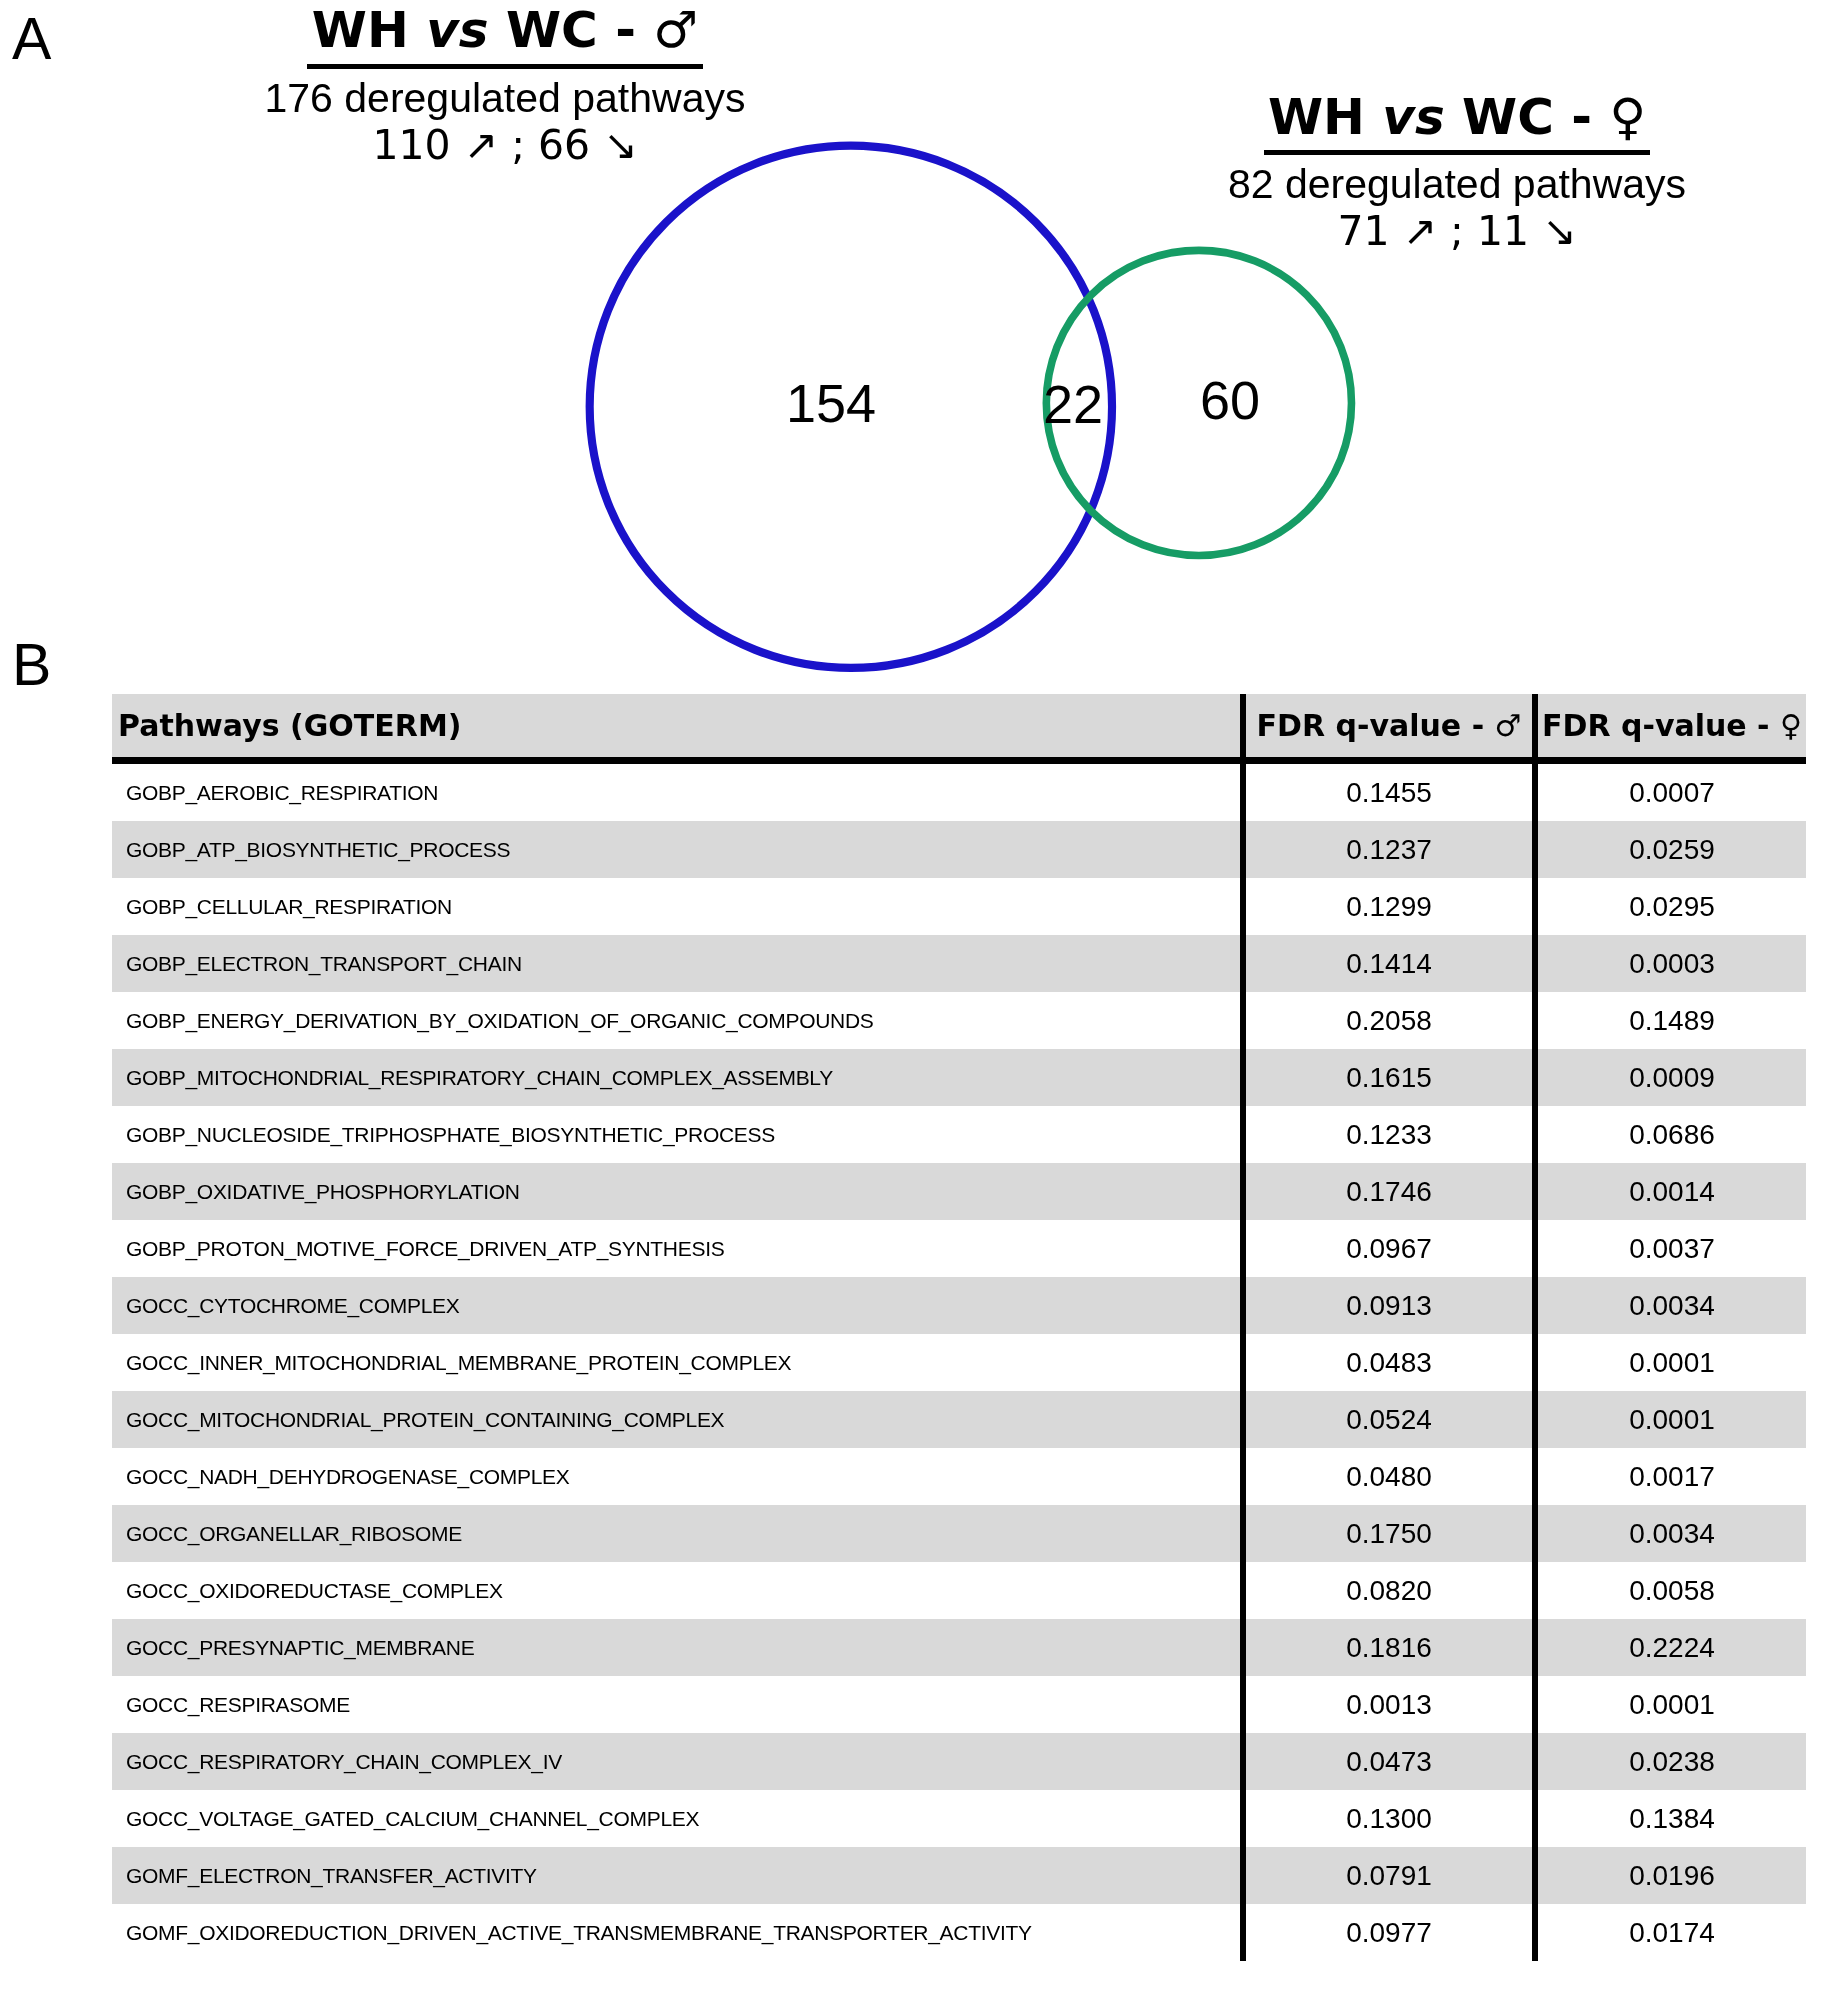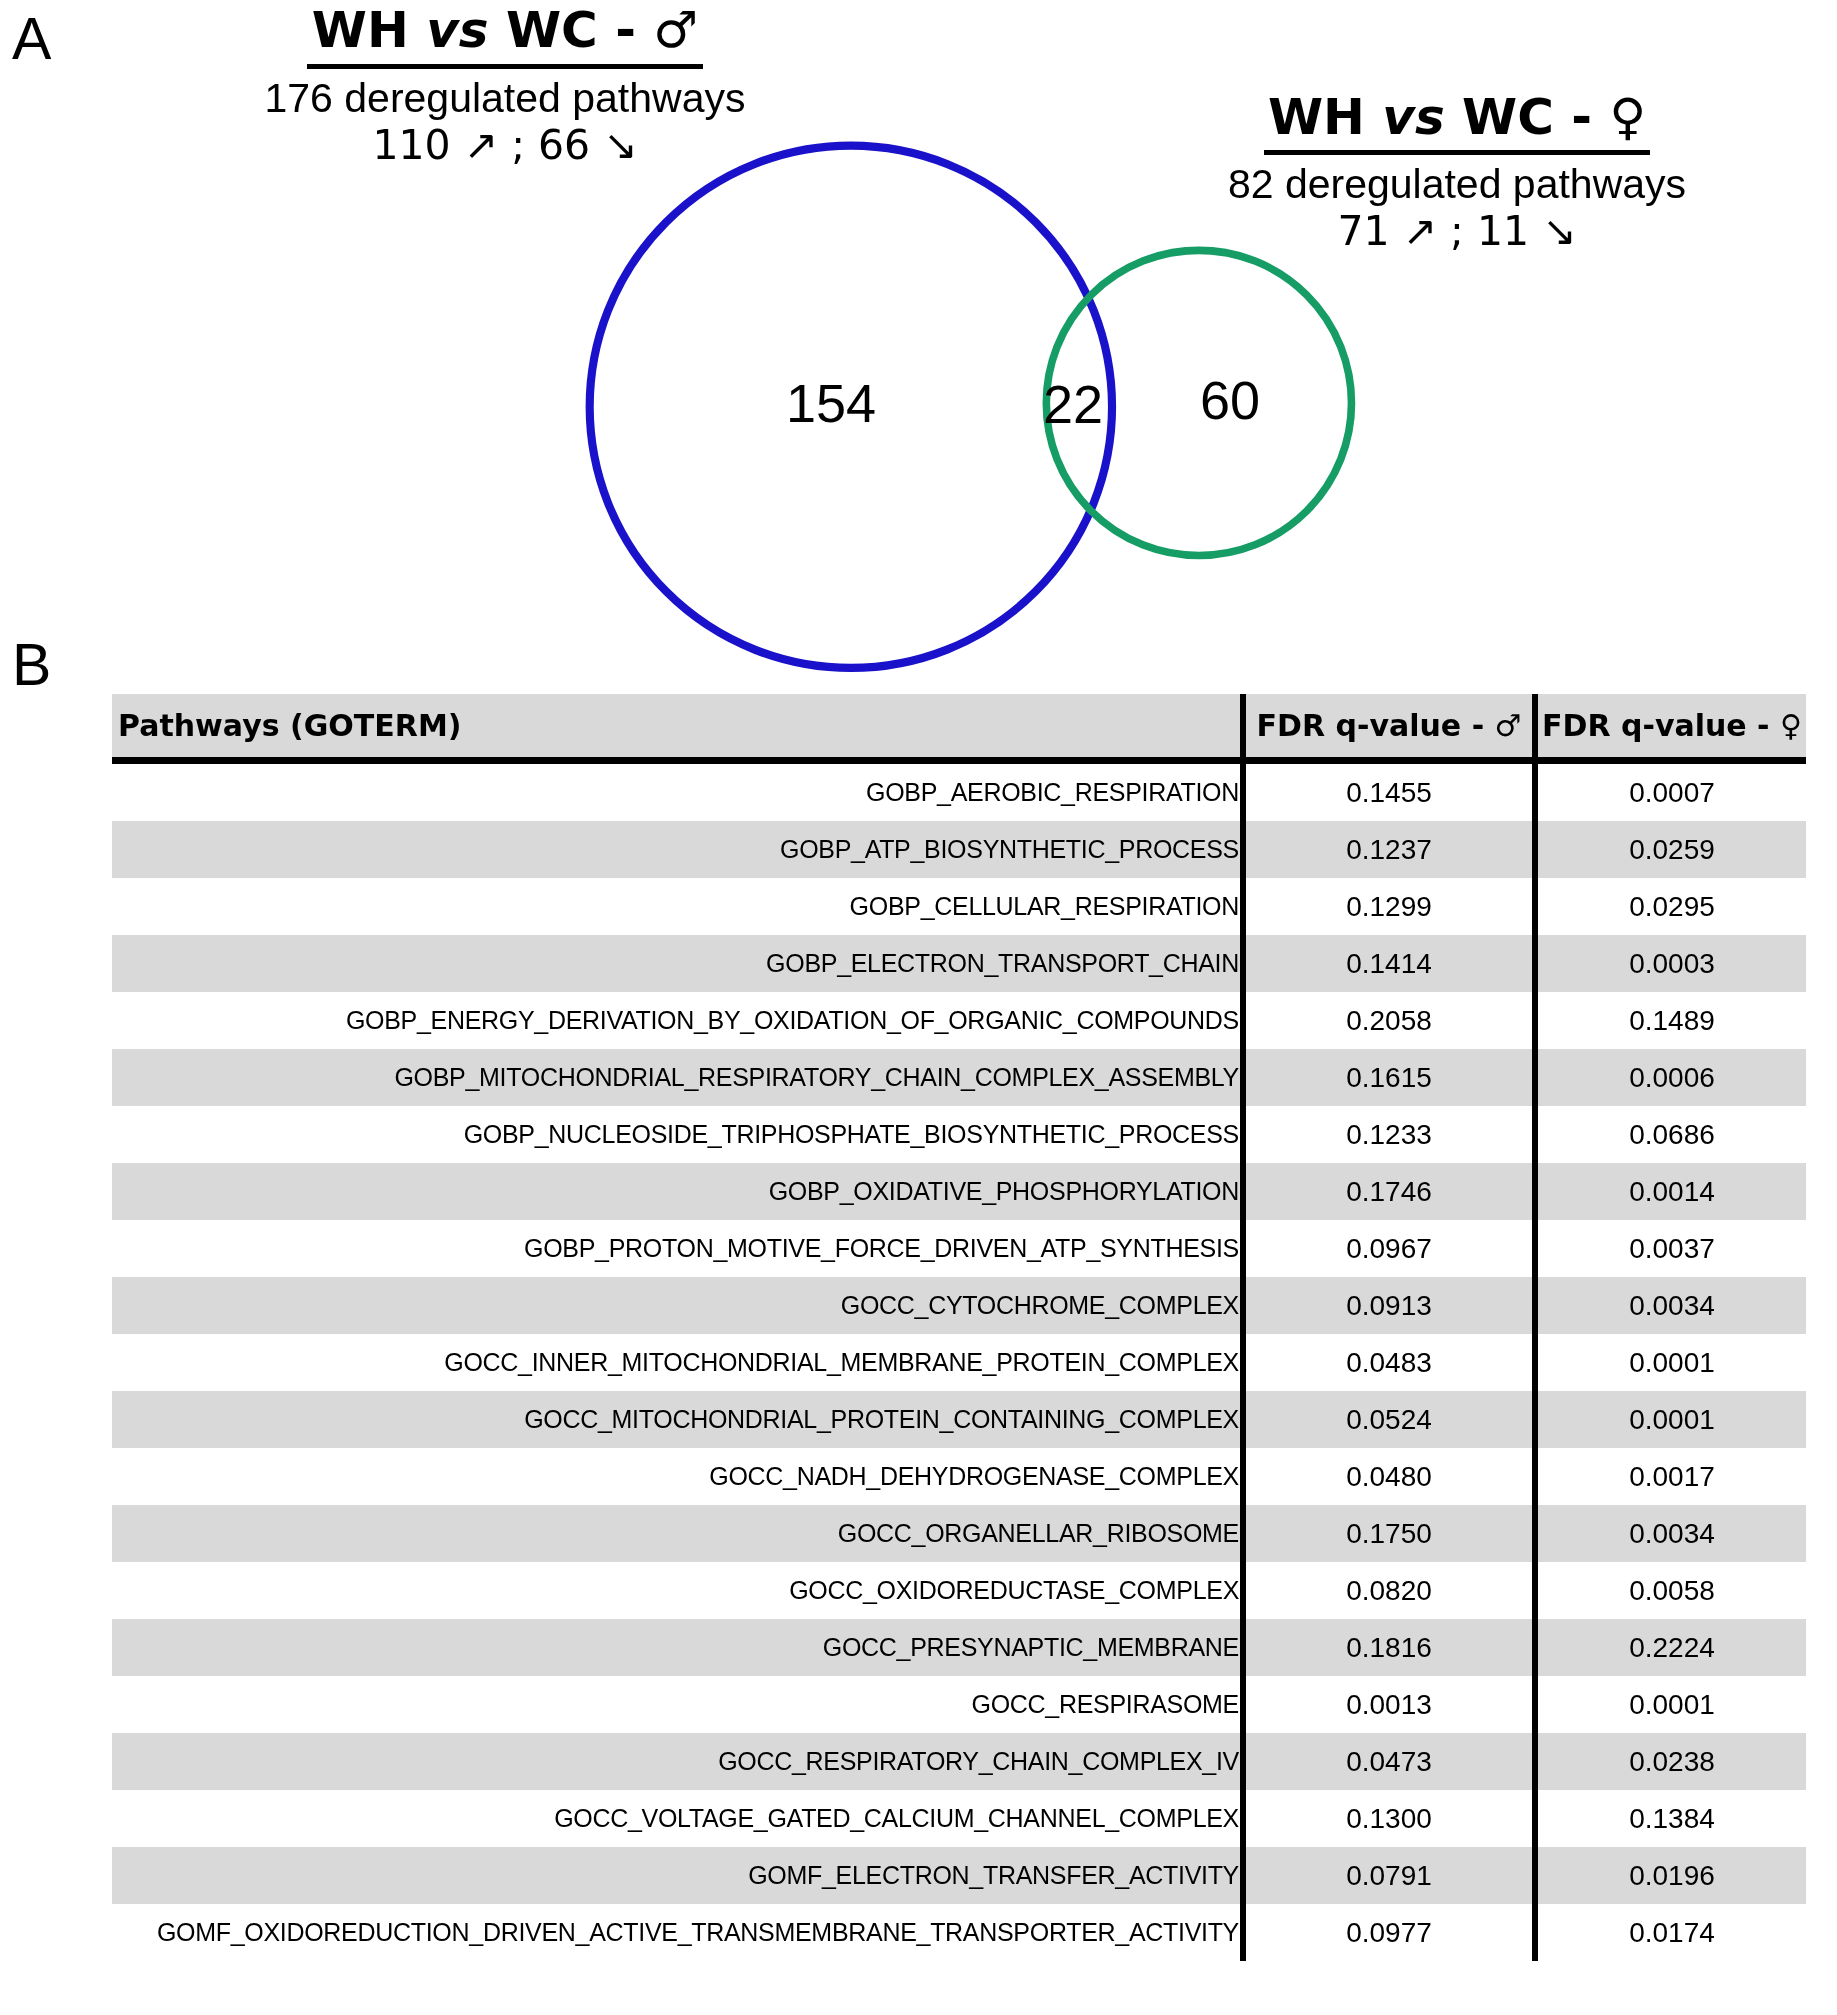--- a/index.html
+++ b/index.html
@@ -79,24 +79,24 @@
     font-weight: bold;
     font-family: "DejaVu Sans", sans-serif;
     border-bottom: 7.6px solid #000;
     vertical-align: middle;
   }
   th.path-col { text-align: left; padding-left: 6px; }
   th.val-col  { text-align: center; border-left: 6.5px solid #000; }
 
   table.pathways td { height: 55px; vertical-align: middle; }
   td.path {
-    font-size: 25px;
+    font-size: 21px;
     padding-left: 14px;
     letter-spacing: -0.3px;
-    text-align: right;
+    text-align: left;
   }
   td.val {
     font-size: 28px;
     text-align: center;
     border-left: 6.5px solid #000;
   }
   table.pathways tbody tr:nth-child(even) { background: var(--stripe, #d9d9d9); }
 </style>
 </head>
 <body>
@@ -168,21 +168,21 @@
             <td class="val">0.0003</td>
           </tr>
           <tr>
             <td class="path">GOBP_ENERGY_DERIVATION_BY_OXIDATION_OF_ORGANIC_COMPOUNDS</td>
             <td class="val">0.2058</td>
             <td class="val">0.1489</td>
           </tr>
           <tr>
             <td class="path">GOBP_MITOCHONDRIAL_RESPIRATORY_CHAIN_COMPLEX_ASSEMBLY</td>
             <td class="val">0.1615</td>
-            <td class="val">0.0006</td>
+            <td class="val">0.0009</td>
           </tr>
           <tr>
             <td class="path">GOBP_NUCLEOSIDE_TRIPHOSPHATE_BIOSYNTHETIC_PROCESS</td>
             <td class="val">0.1233</td>
             <td class="val">0.0686</td>
           </tr>
           <tr>
             <td class="path">GOBP_OXIDATIVE_PHOSPHORYLATION</td>
             <td class="val">0.1746</td>
             <td class="val">0.0014</td>

